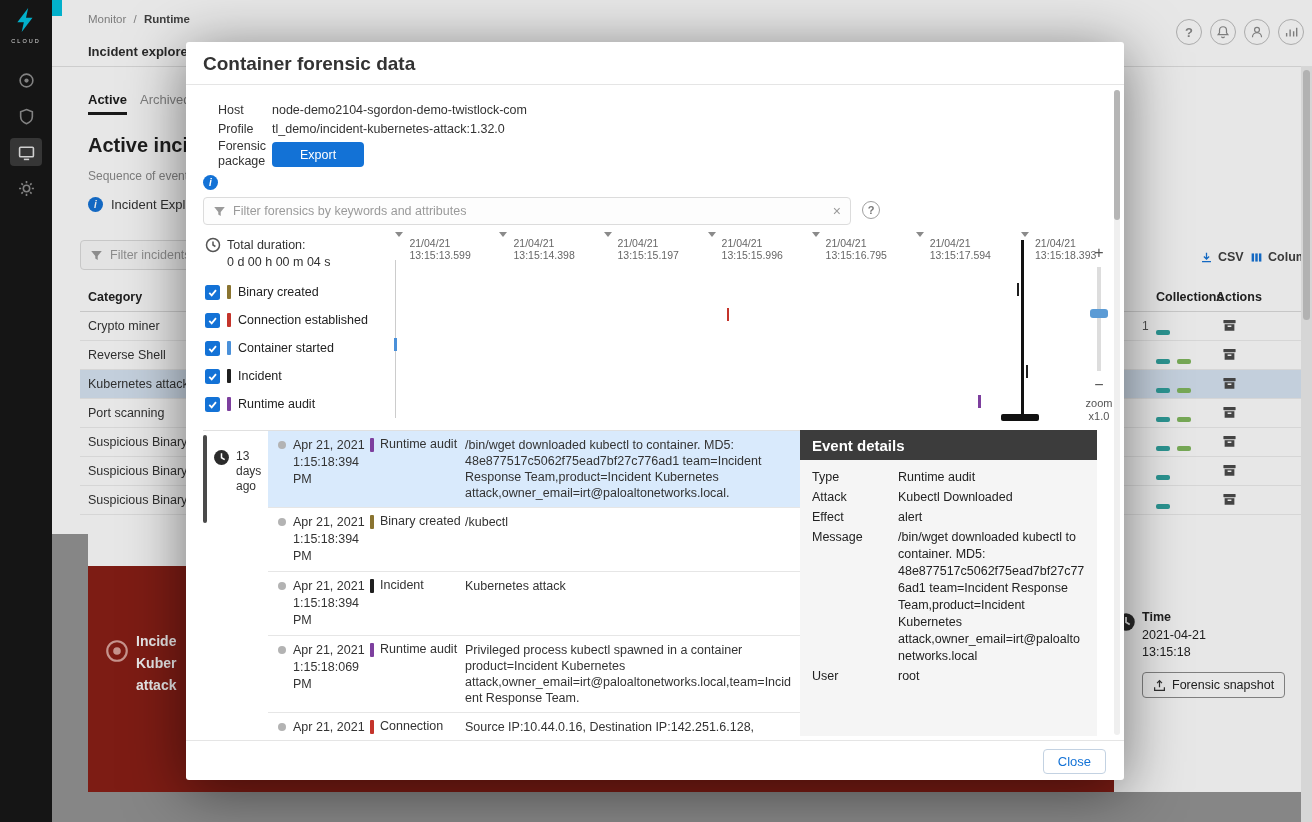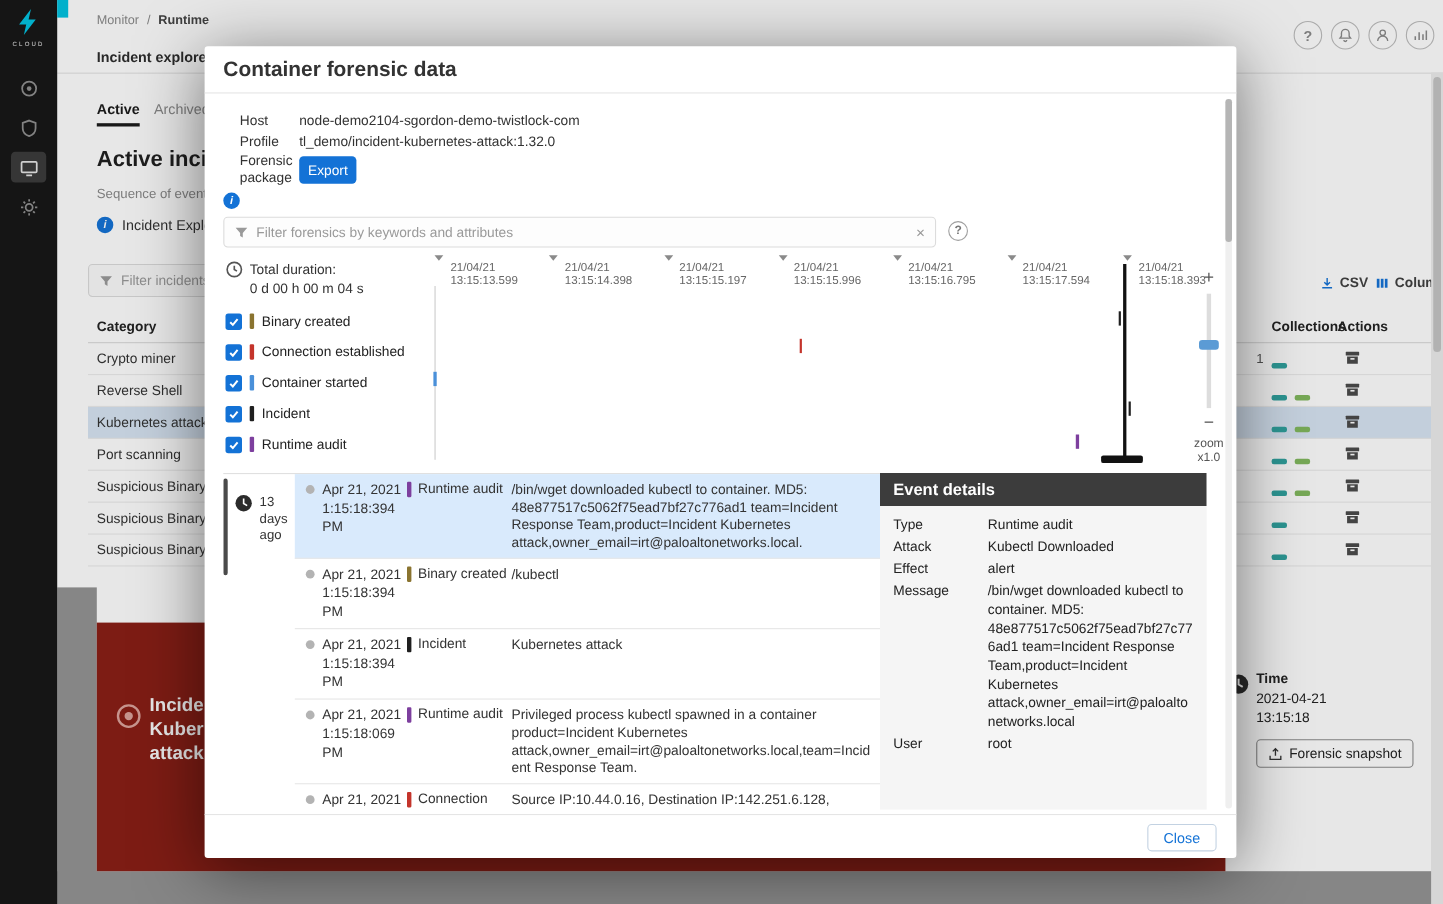--- a/index.html
+++ b/index.html
@@ -52,40 +52,40 @@
   .th-act{position:absolute;left:1136px;top:8px}
   .badge{display:inline-block;width:14px;height:5px;border-radius:2px;margin-right:4px}
   .badge.teal{background:#2fa3a0}
   .badge.green{background:#82b95e}
 
   .gray-strip{position:absolute;left:52px;top:534px;width:36px;height:288px;background:#949494}
   .gray-band{position:absolute;left:52px;top:792px;width:1260px;height:30px;background:#949494}
 
   .incident-banner{position:absolute;left:88px;top:566px;width:1026px;height:226px;background:#8a1d15;color:#fff}
   .banner-icon{position:absolute;left:16px;top:72px}
-  .banner-text{position:absolute;left:48px;top:64px;font-size:17px;font-weight:bold;line-height:22px;white-space:nowrap}
+  .banner-text{position:absolute;left:48px;top:64px;font-size:14px;font-weight:bold;line-height:22px;white-space:nowrap}
   .time-panel{position:absolute;left:1114px;top:540px;width:198px;height:226px;background:#fff}
   .tp-clock{position:absolute;left:2px;top:72px}
   .tp-label{position:absolute;left:28px;top:70px;font-weight:bold;color:#222}
   .tp-date{position:absolute;left:28px;top:88px;color:#222}
   .tp-time{position:absolute;left:28px;top:105px;color:#222}
   .snap-btn{position:absolute;left:28px;top:132px;display:flex;align-items:center;gap:6px;border:1px solid #8c8c8c;border-radius:4px;padding:5px 10px;background:#fff;color:#222;font-size:12.5px;cursor:pointer;white-space:nowrap}
 
   .page-scrollbar{position:absolute;left:1301px;top:66px;width:11px;height:756px;background:#ececec}
   .page-scroll-thumb{position:absolute;left:2px;top:4px;width:7px;height:250px;background:#c4c4c4;border-radius:4px}
 
   
   .overlay{position:absolute;inset:0;background:rgba(20,20,20,0.10);z-index:40}
   .modal{position:absolute;left:186px;top:42px;width:938px;height:738px;background:#fff;border-radius:3px;box-shadow:0 10px 60px rgba(0,0,0,0.5);z-index:50}
   .m-title{position:absolute;left:17px;top:11px;font-size:19px;font-weight:bold;color:#333}
   .m-hr-top{position:absolute;left:0;top:42px;width:100%;height:1px;background:#e5e5e5}
   .m-label{position:absolute;left:32px;color:#333}
   .m-value{position:absolute;left:86px;color:#333}
   .pkg-label{top:97px;width:56px;line-height:15px}
-  .export-btn{position:absolute;left:86px;top:100px;height:25px;padding:0 8px;background:#1372d6;color:#fff;border:none;border-radius:4px;font-family:inherit;font-size:12.5px;cursor:pointer}
+  .export-btn{position:absolute;left:86px;top:100px;height:25px;padding:0 28px;background:#1372d6;color:#fff;border:none;border-radius:4px;font-family:inherit;font-size:12.5px;cursor:pointer}
   .notice{position:absolute;left:17px;top:133px;right:26px;display:flex;gap:9px;align-items:flex-start;color:#444;font-size:12.5px}
   .m-filter{left:17px;top:155px;width:648px;height:28px;background:#fdfdfd}
   .clear-x{color:#9a9a9a;font-size:14px;cursor:pointer}
   .help-circle{position:absolute;left:676px;top:159px;width:18px;height:18px;border:1.5px solid #9f9f9f;border-radius:50%;color:#777;font-size:11px;font-weight:bold;display:flex;align-items:center;justify-content:center;cursor:pointer}
 
   .timeline{position:absolute;left:17px;top:190px;width:904px;height:196px}
   .dur-icon{position:absolute;left:2px;top:5px;color:#555}
   .dur-label{position:absolute;left:24px;top:6px;color:#333}
   .dur-value{position:absolute;left:24px;top:23px;color:#333}
   .legend{position:absolute;left:2px;top:46px}

